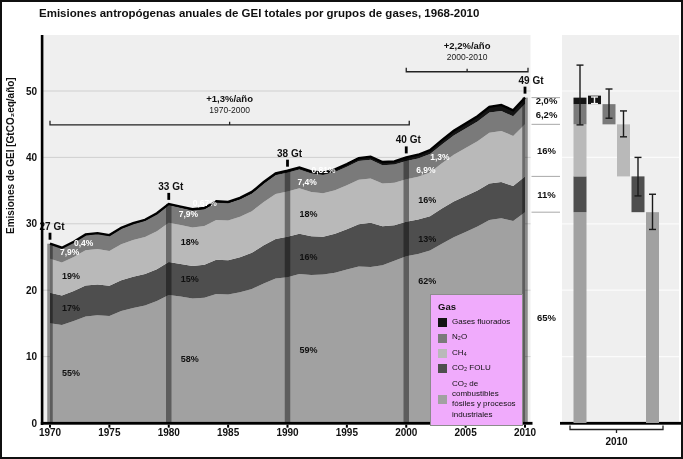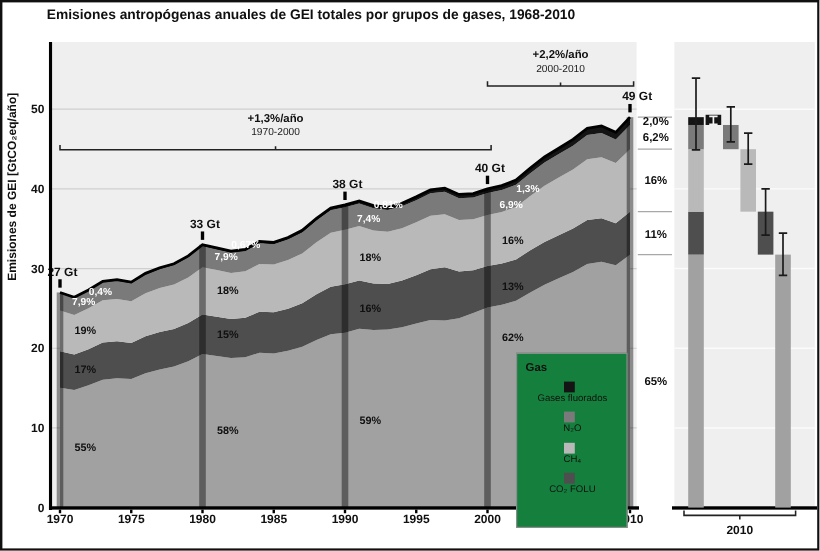--- a/index.html
+++ b/index.html
@@ -7,23 +7,23 @@
          border:2px solid #101010;background:#ffffff;overflow:hidden;
          font-family:"Liberation Sans","DejaVu Sans",sans-serif;}
   .title{position:absolute;left:37px;top:5px;font-size:11.5px;font-weight:bold;color:#101010;}
   .ylabel{position:absolute;left:3px;top:34px;height:240px;
           writing-mode:vertical-rl;transform:rotate(180deg);
           font-size:10px;font-weight:bold;color:#101010;
           display:flex;align-items:center;justify-content:center;}
   svg{position:absolute;left:0;top:0;}
   svg text{font-family:"Liberation Sans","DejaVu Sans",sans-serif;}
   .legend{position:absolute;left:428px;top:292px;width:93px;box-sizing:border-box;
-          background:#15803d;border:1px solid #8c8c8c;padding:6px 6px 20px 7px;z-index:5;}
+          background:#f0abfc;border:1px solid #8c8c8c;padding:6px 6px 0 7px;z-index:5;}
   .legend-title{font-size:9.5px;font-weight:bold;margin-bottom:5px;color:#101010;}
-  .legend-item{display:flex;align-items:center;margin:0 0 5px 0;flex-direction:column;}
+  .legend-item{display:flex;align-items:center;margin:0 0 5px 0;}
   .legend-swatch{flex:0 0 auto;width:9px;height:9px;margin:1px 5px 0 0;}
   .legend-label{font-size:8px;line-height:1.3;color:#101010;}
 </style>
 </head>
 <body>
 
 <div class="frame">
   <div class="title">Emisiones antropógenas anuales de GEI totales por grupos de gases, 1968-2010</div>
   <div class="ylabel">Emisiones de GEI [GtCO₂eq/año]</div>
 
@@ -167,15 +167,19 @@
           <span class="legend-label">N₂O</span>
         </div>
         <div class="legend-item">
           <span class="legend-swatch" style="background: rgb(185, 185, 185);"></span>
           <span class="legend-label">CH₄</span>
         </div>
         <div class="legend-item">
           <span class="legend-swatch" style="background: rgb(78, 78, 78);"></span>
           <span class="legend-label">CO₂ FOLU</span>
         </div>
+        <div class="legend-item">
+          <span class="legend-swatch" style="background: rgb(161, 161, 161);"></span>
+          <span class="legend-label">CO₂ de combustibles fósiles y procesos industriales</span>
+        </div>
       </div>
   </div>
 </div>
 
 </body></html>

